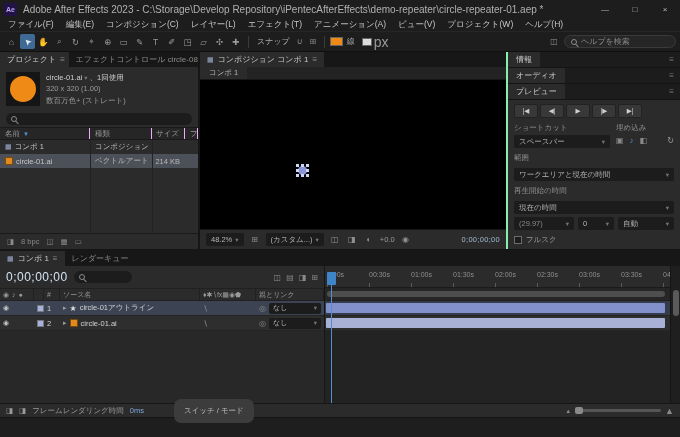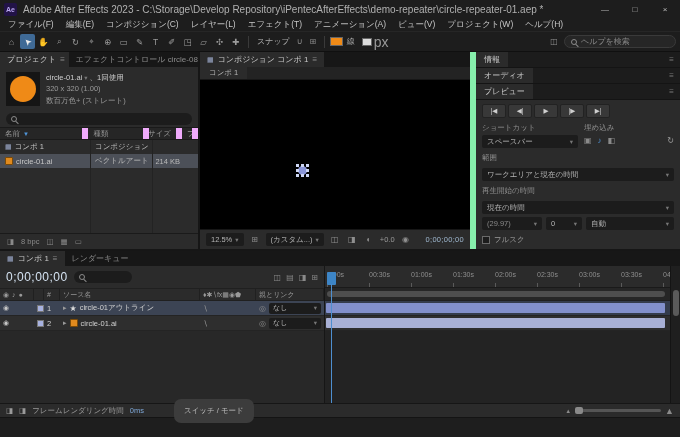--- a/index.html
+++ b/index.html
@@ -26,40 +26,40 @@
 .swatch-stroke{width:10px;height:8px;background:#ddd;border:1px solid #666;margin-left:3px;flex:none}
 .px-label{font-size:14px;color:#999;margin-left:1px}
 .help-search{margin-left:auto;display:flex;align-items:center;gap:4px}
 .search-well{width:112px;height:13px;background:#262626;border:1px solid #3a3a3a;border-radius:7px;display:flex;align-items:center;gap:4px;padding:0 6px;color:#8a8a8a;font-size:8px;white-space:nowrap;overflow:hidden}
 .mag{position:relative;width:6px;height:6px;border:1px solid #8a8a8a;border-radius:50%;flex:none}
 .mag::after{content:"";position:absolute;right:-3px;bottom:-2px;width:4px;height:1px;background:#8a8a8a;transform:rotate(45deg)}
 
 .main{display:flex;height:197px}
 .panel{background:#2b2b2b;display:flex;flex-direction:column;overflow:hidden}
 .p-project{width:200px;border-right:2px solid #161616}
-.p-comp{width:276px;border-right:6px solid #86efac}
+.p-comp{width:308px;border-right:2px solid #86efac}
 .p-right{flex:1}
 .tabbar{height:15px;background:#171717;display:flex;align-items:stretch;flex:none}
 .tab{display:flex;align-items:center;gap:4px;padding:0 7px;font-size:8px;color:#c9c9c9;white-space:nowrap;overflow:hidden}
 .tab.active{background:#2b2b2b}
 .tab.inactive{color:#8b8b8b}
 .panel-menu{color:#8a8a8a;font-size:8px}
 .tab-ico{font-size:7px;color:#9aa7c7}
 
 .proj-preview{display:flex;gap:6px;padding:5px 6px;flex:none;align-items:center}
 .thumb{width:34px;height:34px;background:#151515;display:flex;align-items:center;justify-content:center;flex:none}
 .thumb-circle{width:26px;height:26px;border-radius:50%;background:#ef8a17}
 .meta{font-size:7.5px;color:#9a9a9a;line-height:1.5;white-space:nowrap;overflow:hidden}
 .name-line{color:#cfcfcf;display:flex;align-items:center;gap:2px}
 .arr{color:#777;font-size:6.5px}
 .proj-search{height:16px;display:flex;align-items:center;padding:0 6px;flex:none;gap:4px}
 .search-mini{flex:1;height:12px;background:#1c1c1c;border-radius:6px;display:flex;align-items:center;padding:0 5px;gap:3px}
 .proj-grid{flex:1;position:relative;font-size:7.5px;overflow:hidden}
 .grid-head{display:flex;height:13px;background:#262626;border-top:1px solid #1a1a1a;border-bottom:1px solid #1a1a1a;color:#9a9a9a}
-.gc{display:flex;align-items:center;padding:0 5px;border-right:6px solid #f0abfc;height:100%;white-space:nowrap;overflow:hidden}
+.gc{display:flex;align-items:center;padding:0 5px;border-right:1px solid #f0abfc;height:100%;white-space:nowrap;overflow:hidden}
 .gc-name{width:90px;gap:3px}.gc-type{width:62px}.gc-size{width:33px;justify-content:flex-end}.gc-extra{flex:1}
 .sort-arrow{color:#4f94d8;font-size:6px}
 .grid-row{display:flex;height:14px;align-items:center;color:#c6c6c6}
 .grid-row.selected{background:#4c5058}
 .cell{padding:0 5px;display:flex;align-items:center;gap:3px;height:100%;white-space:nowrap;overflow:hidden}
 .c-name{width:90px}.c-type{width:62px;color:#b9b9b9}.c-size{width:33px;justify-content:flex-end;color:#b9b9b9}
 .colline{position:absolute;top:13px;bottom:0;width:1px;background:#232323}
 .proj-foot{height:16px;border-top:1px solid #1a1a1a;display:flex;align-items:center;gap:7px;padding:0 7px;color:#8a8a8a;font-size:7.5px;flex:none}
 
 .viewer-tabrow{height:13px;background:#232323;display:flex;align-items:stretch;flex:none;border-bottom:1px solid #171717}
@@ -298,21 +298,21 @@
         <div class="viewer-tab">コンポ 1</div>
       </div>
       <div class="viewport">
         <div class="sel-cluster">
           <div class="sel-shape"></div>
           <div class="sel-handles"></div>
         </div>
       </div>
       <div class="comp-bottom">
         <span class="dd">
-          <span>12.5%</span>
+          <span>48.2%</span>
           <span class="arr">▾</span>
         </span>
         <span class="mini-ico">⊞</span>
         <span class="dd">
           <span>(カスタム...)</span>
           <span class="arr">▾</span>
         </span>
         <span class="mini-ico">◫</span>
         <span class="mini-ico">◨</span>
         <span class="mini-ico">◐</span>

